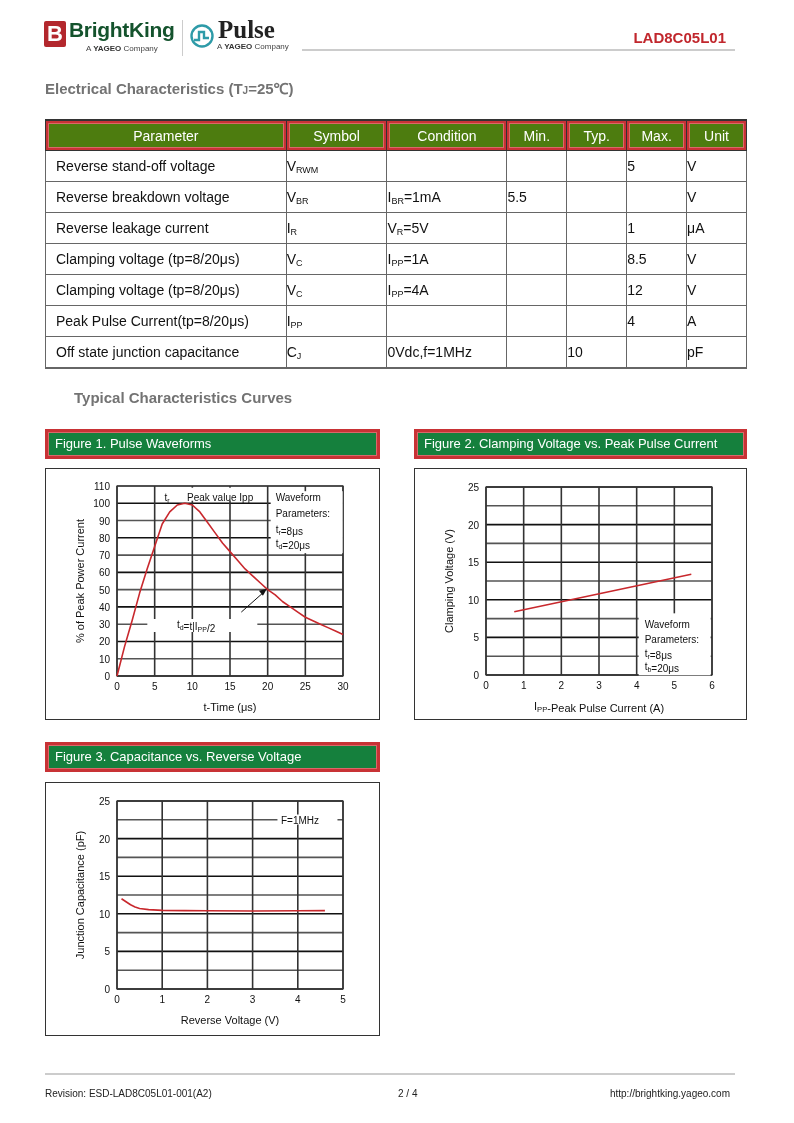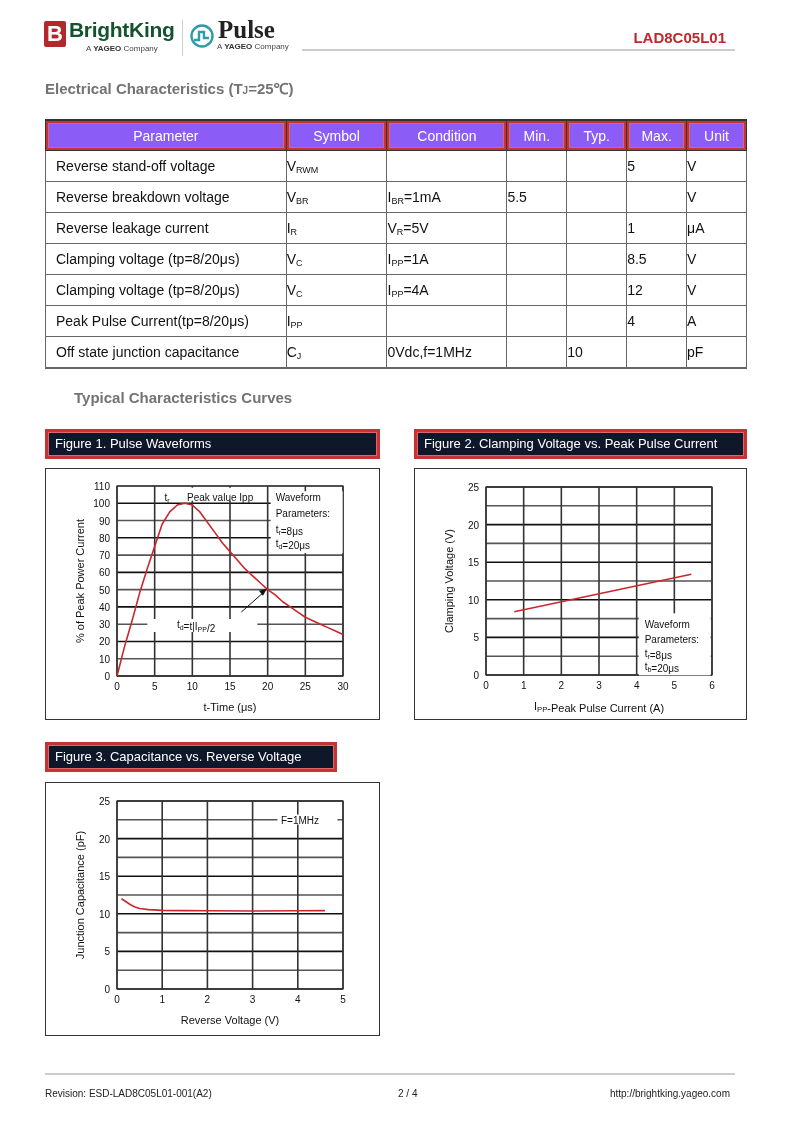--- a/index.html
+++ b/index.html
@@ -16,27 +16,27 @@
   .pulse-icon { left:190px; top:24px; width:24px; height:24px; }
   .pulse-name { left:218px; top:16px; font-size:25px; font-weight:bold; color:#222; font-family:"Liberation Serif", serif; white-space:nowrap; }
   .pulse-sub { left:217px; top:42px; font-size:8px; color:#444; white-space:nowrap; }
   .pulse-sub b { font-weight:900; color:#333; }
   .header-rule { left:302px; top:49px; width:433px; height:2px; background:#ccc; }
   .part-no { right:68px; top:29px; font-size:15px; font-weight:bold; color:#c1272d; }
   .section-title { font-size:15px; font-weight:bold; color:#737373; white-space:nowrap; }
   .section-title sub { font-size:10px; vertical-align:baseline; position:relative; top:0; }
   
   table.spec { position:absolute; left:45px; top:119px; width:702px; border-collapse:collapse; font-size:14px; }
-  table.spec th { background:#8b5cf6; color:#fff; font-weight:normal; height:29px; border:1px solid #333; border-top:2px solid #333; padding:0; box-shadow: inset 0 0 0 2px #c83235, inset 0 0 0 3px #d9686a; }
+  table.spec th { background:#4d7c0f; color:#fff; font-weight:normal; height:29px; border:1px solid #333; border-top:2px solid #333; padding:0; box-shadow: inset 0 0 0 2px #c83235, inset 0 0 0 3px #d9686a; }
   table.spec td { height:30px; border:1px solid #666; padding:0; text-align:left; }
   table.spec td.param { text-align:left; padding-left:10px; }
   table.spec tr:last-child td { border-bottom:2px solid #666; }
   table.spec sub { font-size:9px; vertical-align:-2px; }
   
-  .fig-head { height:30px; background:#0f172a; color:#fff; font-size:13px; line-height:30px; padding-left:10px; box-sizing:border-box; box-shadow: inset 0 0 0 3px #c83235, inset 0 0 0 4px #d9686a; }
+  .fig-head { height:30px; background:#15803d; color:#fff; font-size:13px; line-height:30px; padding-left:10px; box-sizing:border-box; box-shadow: inset 0 0 0 3px #c83235, inset 0 0 0 4px #d9686a; }
   .fig-box { border:1px solid #333; box-sizing:border-box; background:#fff; }
   .fig-box svg { display:block; }
   .footer-rule { left:45px; top:1073px; width:690px; height:2px; background:#ccc; }
   .footer { top:1088px; font-size:10px; color:#222; }
   svg text { font-family:"Liberation Sans", sans-serif; }
 </style>
 </head>
 <body>
 
 <div class="abs logo-bk">
@@ -251,21 +251,21 @@
       <rect x="223.66666666666666" y="144.336" width="72" height="62" fill="#fff"></rect>
       <polyline points="99.25,142.832 276.2833333333333,105.232" fill="none" stroke="#c8282d" stroke-width="1.6" stroke-linejoin="round"></polyline>
       <text x="229.66666666666666" y="159.12" font-size="10" fill="#111">Waveform</text>
       <text x="229.66666666666666" y="173.904" font-size="10" fill="#111">Parameters:</text>
       <text x="229.66666666666666" y="188.44" font-size="10" fill="#111" text-anchor="start"><tspan>t</tspan><tspan font-size="7" dy="2">r</tspan><tspan dy="-2"></tspan><tspan>=8μs</tspan></text>
       <text x="229.66666666666666" y="201.224" font-size="10" fill="#111" text-anchor="start"><tspan>t</tspan><tspan font-size="7" dy="2">b</tspan><tspan dy="-2"></tspan><tspan>=20μs</tspan></text>
       <text x="184" y="241" font-size="11" fill="#111" text-anchor="middle"><tspan>I</tspan><tspan font-size="7.699999999999999" dy="2">PP</tspan><tspan dy="-2"></tspan><tspan>-Peak Pulse Current (A)</tspan></text>
     </svg>
 </div>
 
-<div class="abs fig-head" style="left:45px; top:742px; width:292px;">Figure 3. Capacitance vs. Reverse Voltage</div>
+<div class="abs fig-head" style="left:45px; top:742px; width:335px;">Figure 3. Capacitance vs. Reverse Voltage</div>
 <div class="abs fig-box" style="left:45px; top:782px; width:335px; height:254px;">
   <svg id="fig3" width="333" height="252">
       <g>
         <line x1="71" x2="297" y1="206" y2="206" stroke="#111" stroke-width="1.6"></line>
         <line x1="71" x2="297" y1="187.2" y2="187.2" stroke="#555" stroke-width="1.6"></line>
         <line x1="71" x2="297" y1="168.4" y2="168.4" stroke="#111" stroke-width="1.6"></line>
         <line x1="71" x2="297" y1="149.6" y2="149.6" stroke="#555" stroke-width="1.6"></line>
         <line x1="71" x2="297" y1="130.8" y2="130.8" stroke="#111" stroke-width="1.6"></line>
         <line x1="71" x2="297" y1="112" y2="112" stroke="#555" stroke-width="1.6"></line>
         <line x1="71" x2="297" y1="93.2" y2="93.2" stroke="#111" stroke-width="1.6"></line>

